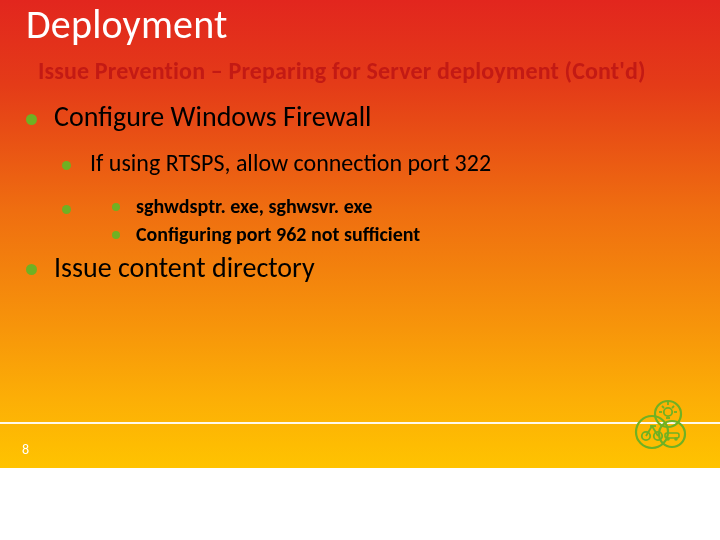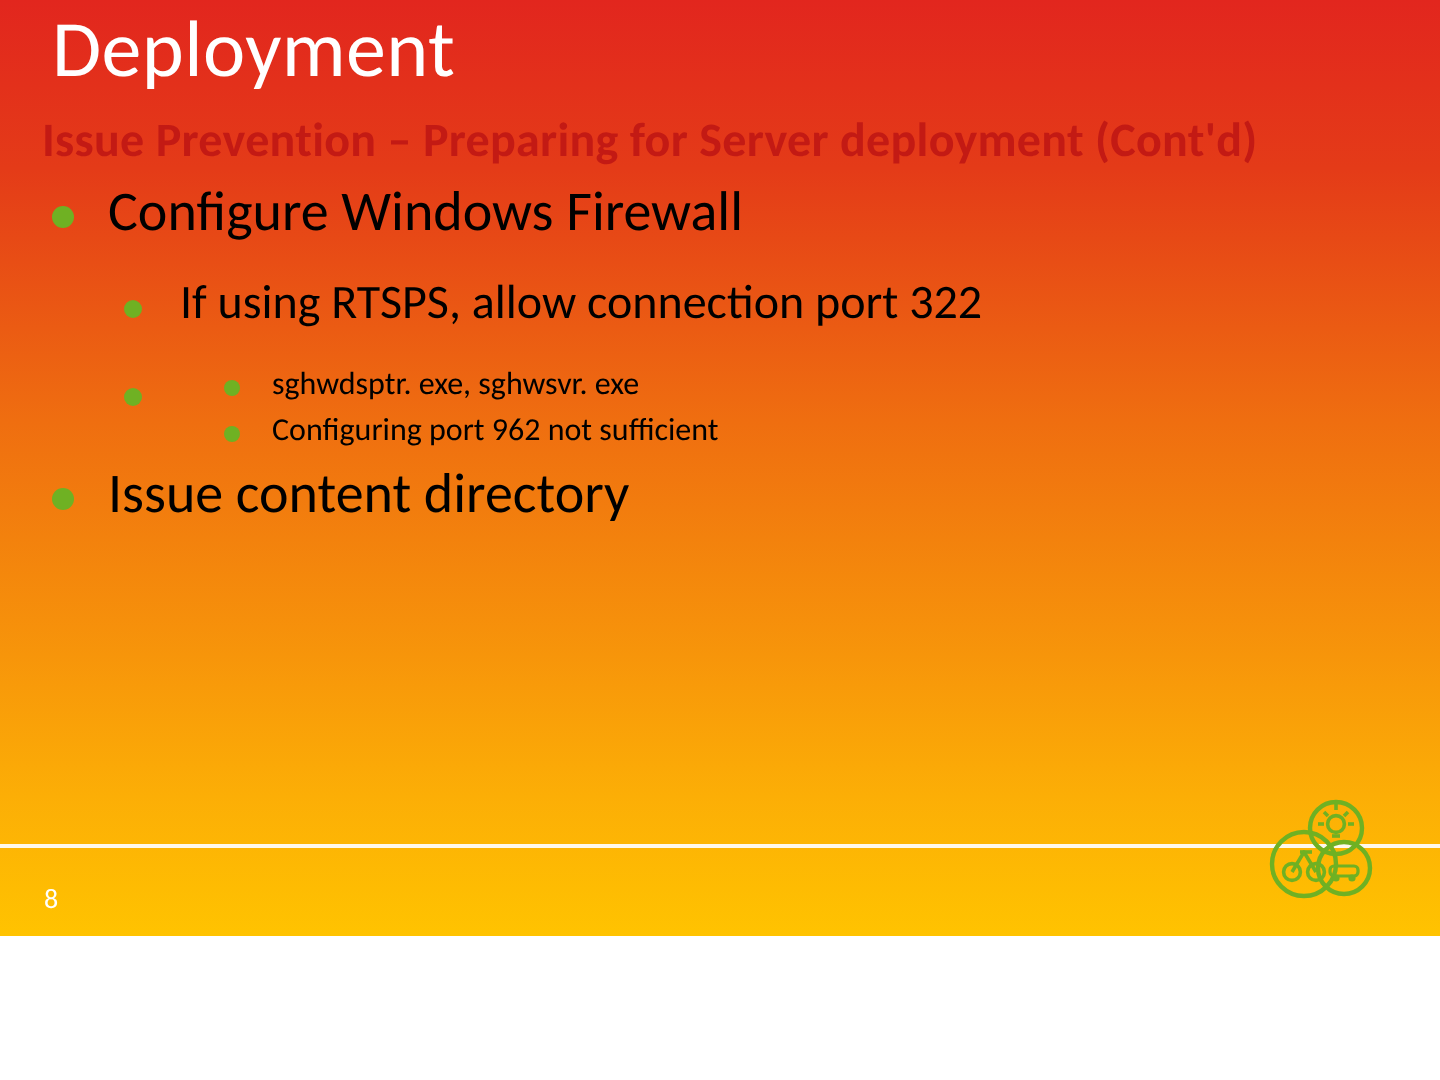--- a/index.html
+++ b/index.html
@@ -27,31 +27,31 @@
     position: absolute;
     left: 26px;
     top: 0px;
     font-size: 40px;
     font-weight: 400;
     color: #ffffff;
     letter-spacing: 0.2px;
   }
   .subtitle {
     position: absolute;
-    left: 21px;
+    left: 38px;
     top: 56px;
     font-size: 24px;
     font-weight: 700;
     color: #c31a14;
     letter-spacing: 0.15px;
   }
   .content {
     position: absolute;
     left: 26px;
-    top: 88px;
+    top: 99px;
     width: 670px;
     color: #000000;
   }
   .lvl1 {
     font-size: 28px;
     font-weight: 400;
     margin-top: 2px;
     padding-left: 28px;
     position: relative;
     line-height: 1.15;
@@ -59,22 +59,22 @@
   .lvl2 {
     font-size: 24px;
     font-weight: 400;
     margin-top: 16px;
     padding-left: 28px;
     margin-left: 36px;
     position: relative;
     line-height: 1.18;
   }
   .lvl3 {
-    font-size: 16px;
-    font-weight: 400;
+    font-size: 20px;
+    font-weight: 700;
     margin-top: 4px;
     padding-left: 24px;
     margin-left: 86px;
     position: relative;
     line-height: 1.2;
   }
   .bullet {
     position: absolute;
     left: 0;
     top: 0.46em;

